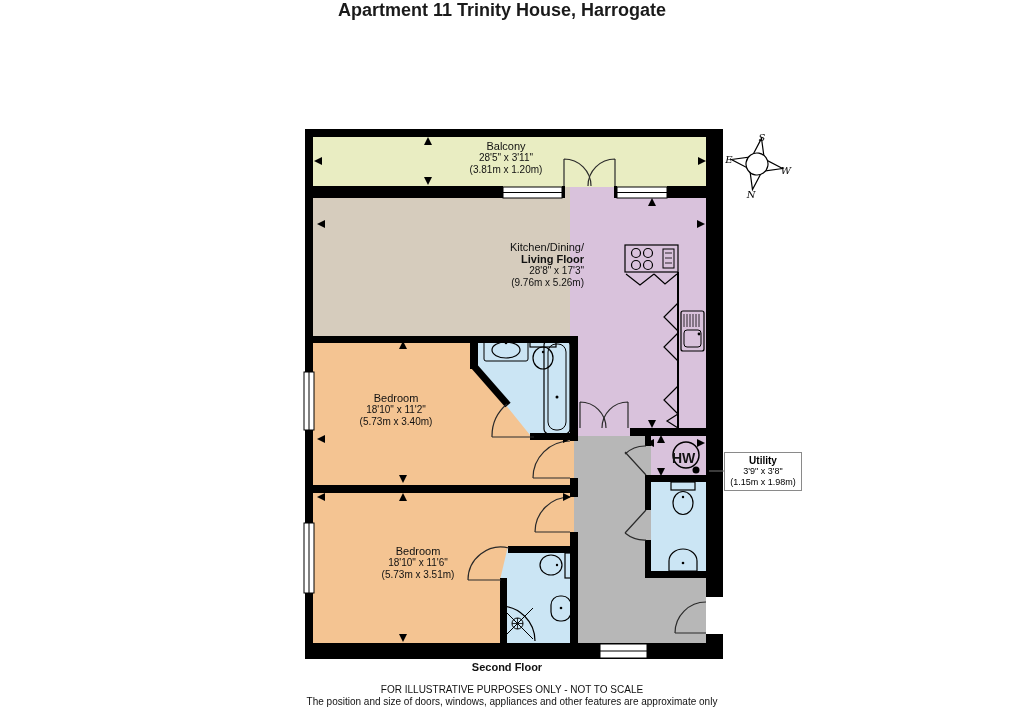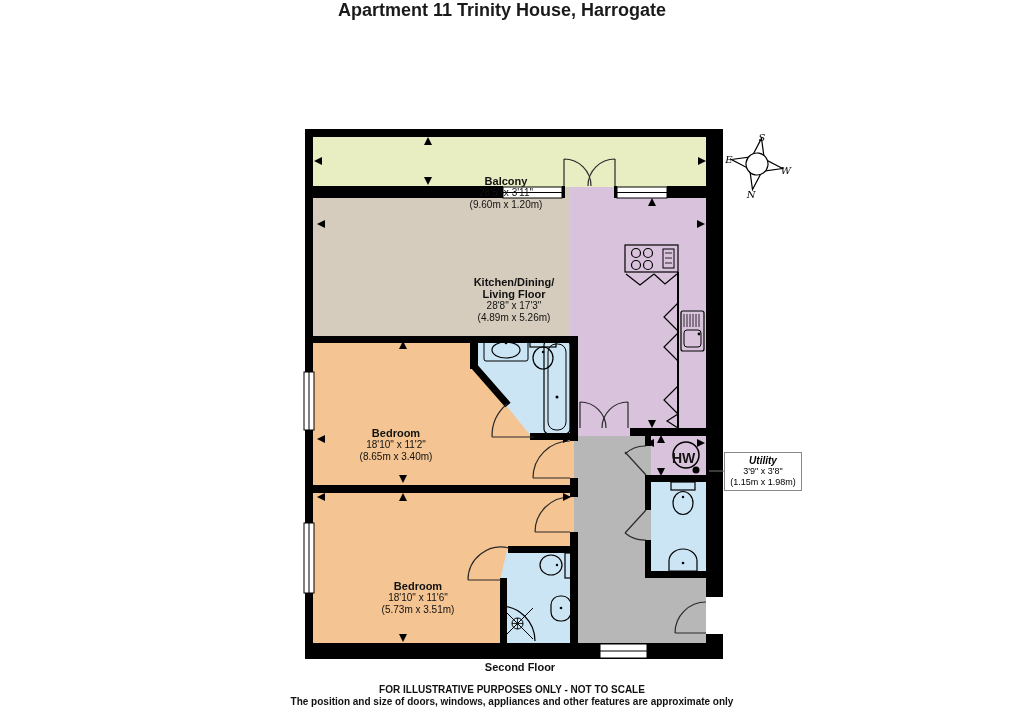--- a/index.html
+++ b/index.html
@@ -1,31 +1,31 @@
 <!DOCTYPE html>
 <html><head>
 <meta charset="utf-8">
 <style>
   html,body{margin:0;padding:0;background:#fff;}
   body{font-family:"Liberation Sans",sans-serif;}
   #stage{position:relative;width:887px;height:723px;background:#ffffff;overflow:hidden;}
   #plan-svg{position:absolute;left:0;top:0;}
   .label{position:absolute;text-align:center;color:#111;}
-  .rname{font-weight:bold;font-size:11px;line-height:12px;white-space:nowrap;margin-top:35px;}
+  .rname{font-weight:normal;font-size:11px;line-height:12px;white-space:nowrap;}
   .rname2{font-weight:bold;font-size:11px;line-height:12px;white-space:nowrap;}
   .rdim{font-size:10px;line-height:12px;white-space:nowrap;}
   .title{position:absolute;left:0;top:94;width:1004px;text-align:center;
          font-size:18px;font-weight:bold;color:#1a1a1a;}
-  .floor{position:absolute;left:420px;top:661px;width:200px;text-align:center;
+  .floor{position:absolute;left:407px;top:661px;width:200px;text-align:center;
          font-size:11px;font-weight:bold;color:#111;}
   .footer{position:absolute;left:0;top:0;width:1024px;text-align:center;
-          font-size:10px;color:#111;font-weight:bold;}
+          font-size:10px;color:#111;}
   .callout{position:absolute;left:724px;top:452px;width:78px;box-sizing:border-box;
            border:1px solid #8a8a8a;background:#fff;padding:2px 1px;text-align:center;}
-  .callout .cname{font-weight:bold;font-size:10px;line-height:11px;font-style:italic;}
+  .callout .cname{font-weight:bold;font-size:10px;line-height:11px;}
   .callout .cdim{font-size:9px;line-height:11px;white-space:nowrap;}
   .hw{position:absolute;left:672px;top:450px;width:28px;
       font-size:14px;font-weight:bold;color:#111;}
 </style>
 </head>
 <body>
 
 <div id="stage">
 
   <div class="title">Apartment 11 Trinity House, Harrogate</div>
@@ -190,34 +190,34 @@
       <text x="762" y="141" text-anchor="middle" font-size="10" font-style="italic" font-family="DejaVu Serif, serif" fill="#000">S</text>
       <text x="729" y="163" text-anchor="middle" font-size="10" font-style="italic" font-family="DejaVu Serif, serif" fill="#000">E</text>
       <text x="786" y="174" text-anchor="middle" font-size="10" font-style="italic" font-family="DejaVu Serif, serif" fill="#000">W</text>
       <text x="751" y="198" text-anchor="middle" font-size="10" font-style="italic" font-family="DejaVu Serif, serif" fill="#000">N</text>
     </g>
   </svg>
 
   <div class="label" style="left:436px;top:140px;width:140px;">
     <div class="rname">Balcony</div>
     <div class="rdim">28'5" x 3'11"</div>
-    <div class="rdim">(9.60m x 1.20m)</div>
-  </div>
-
-  <div class="label" style="left:444px;top:241px;width:140px;">
+    <div class="rdim">(3.81m x 1.20m)</div>
+  </div>
+
+  <div class="label" style="left:444px;top:241px;width:140px;text-align:right;">
     <div class="rname">Kitchen/Dining/</div>
     <div class="rname2">Living Floor</div>
     <div class="rdim">28'8" x 17'3"</div>
-    <div class="rdim">(4.89m x 5.26m)</div>
+    <div class="rdim">(9.76m x 5.26m)</div>
   </div>
 
   <div class="label" style="left:326px;top:392px;width:140px;">
     <div class="rname">Bedroom</div>
     <div class="rdim">18'10" x 11'2"</div>
-    <div class="rdim">(8.65m x 3.40m)</div>
+    <div class="rdim">(5.73m x 3.40m)</div>
   </div>
 
   <div class="label" style="left:348px;top:545px;width:140px;">
     <div class="rname">Bedroom</div>
     <div class="rdim">18'10" x 11'6"</div>
     <div class="rdim">(5.73m x 3.51m)</div>
   </div>
 
   <div class="hw">HW</div>
 

